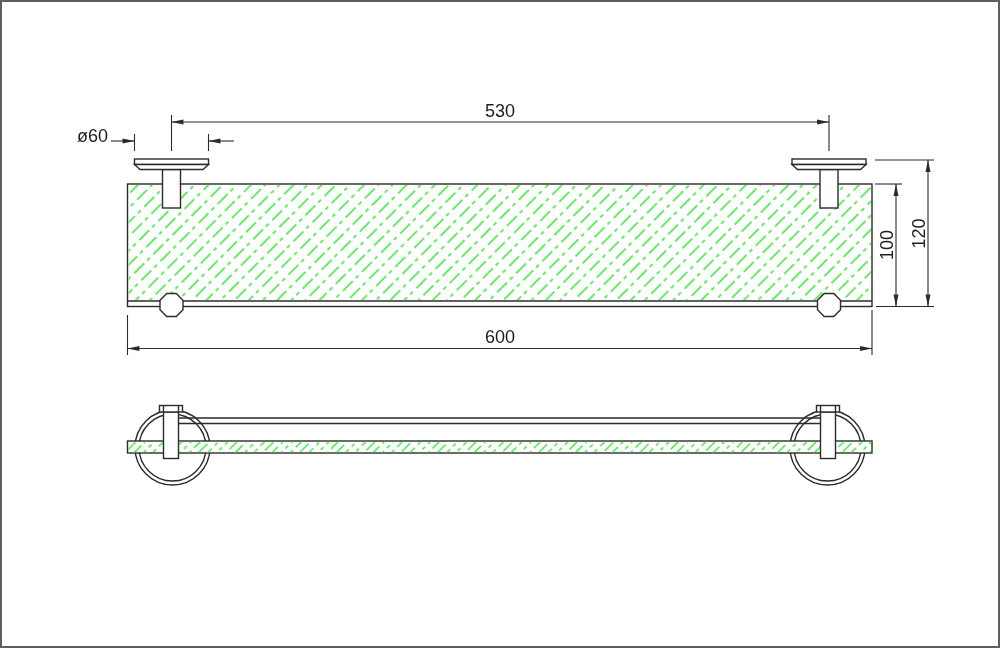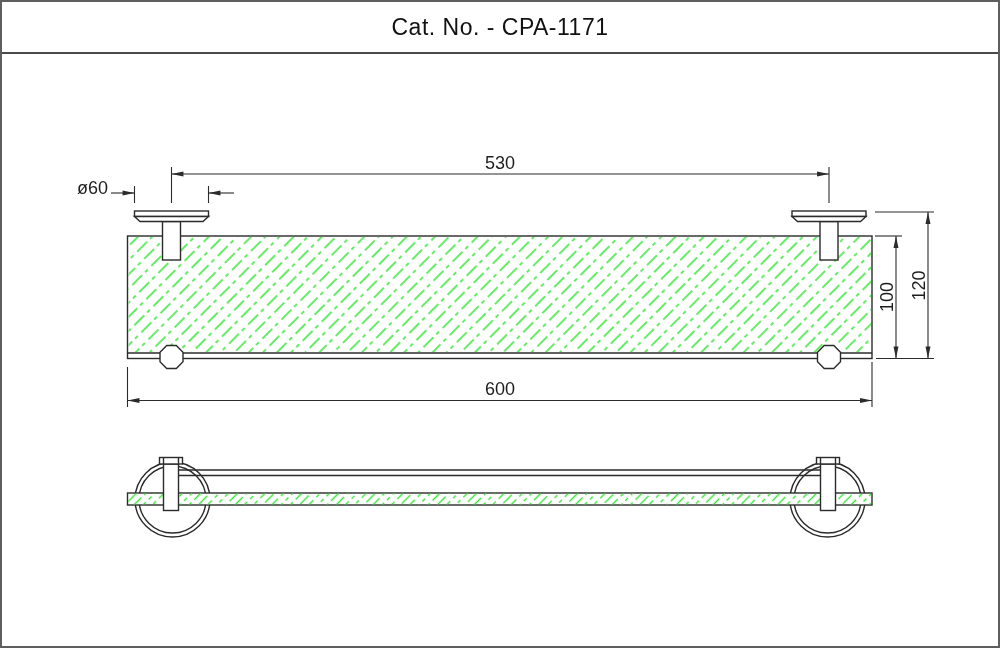--- a/index.html
+++ b/index.html
@@ -30,23 +30,20 @@
   .geo{fill:none;stroke:#2b2b2b;stroke-width:1.4;}
   .geo-fill{fill:#ffffff;stroke:#2b2b2b;stroke-width:1.4;}
   .dim{fill:none;stroke:#2b2b2b;stroke-width:1.1;}
   .arrowhead{fill:#2b2b2b;}
 </style>
 </head>
 <body>
 
 <div class="sheet">
 
-  <div class="title-bar">
-    <span class="title-text">Cat. No. - CPA-1171</span>
-  </div>
 
   <div class="drawing-area">
   <svg width="996" height="592" viewBox="2 54 996 592" xmlns="http://www.w3.org/2000/svg">
 
     <defs>
       <pattern id="hatchGlass" patternUnits="userSpaceOnUse" width="27" height="10" patternTransform="rotate(-45)">
         <line x1="0" y1="5" x2="27" y2="5" style="stroke:var(--c-glass_hatch,#35e635)" stroke-width="1.4" stroke-dasharray="14 4 4 5"></line>
       </pattern>
       <pattern id="hatchBand" patternUnits="userSpaceOnUse" width="24" height="6.5" patternTransform="rotate(-45)">
         <line x1="0" y1="3.2" x2="24" y2="3.2" style="stroke:var(--c-glass_hatch,#35e635)" stroke-width="1.3" stroke-dasharray="12 4 4 4"></line>

